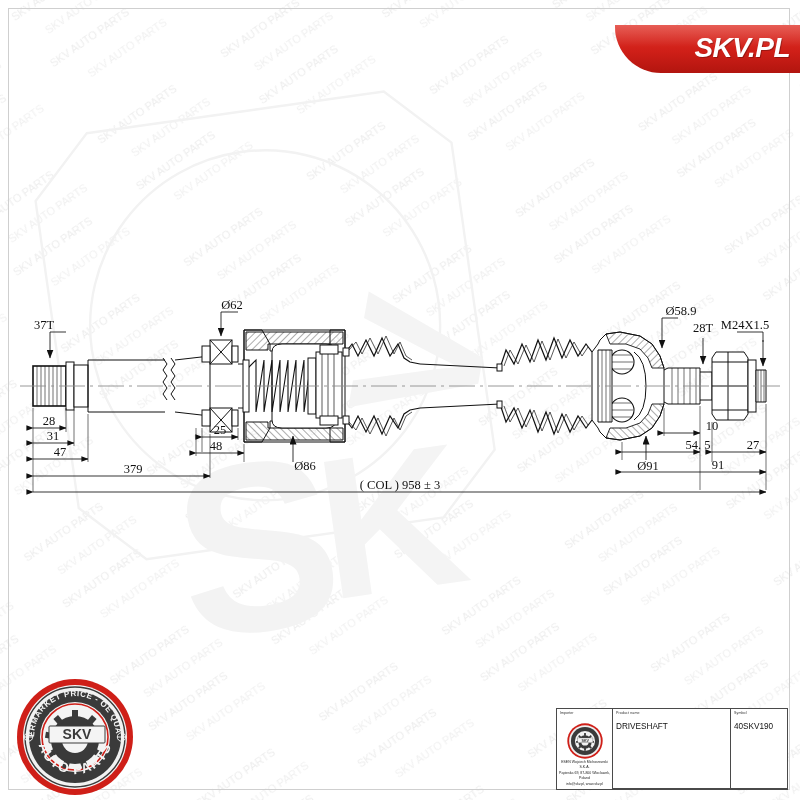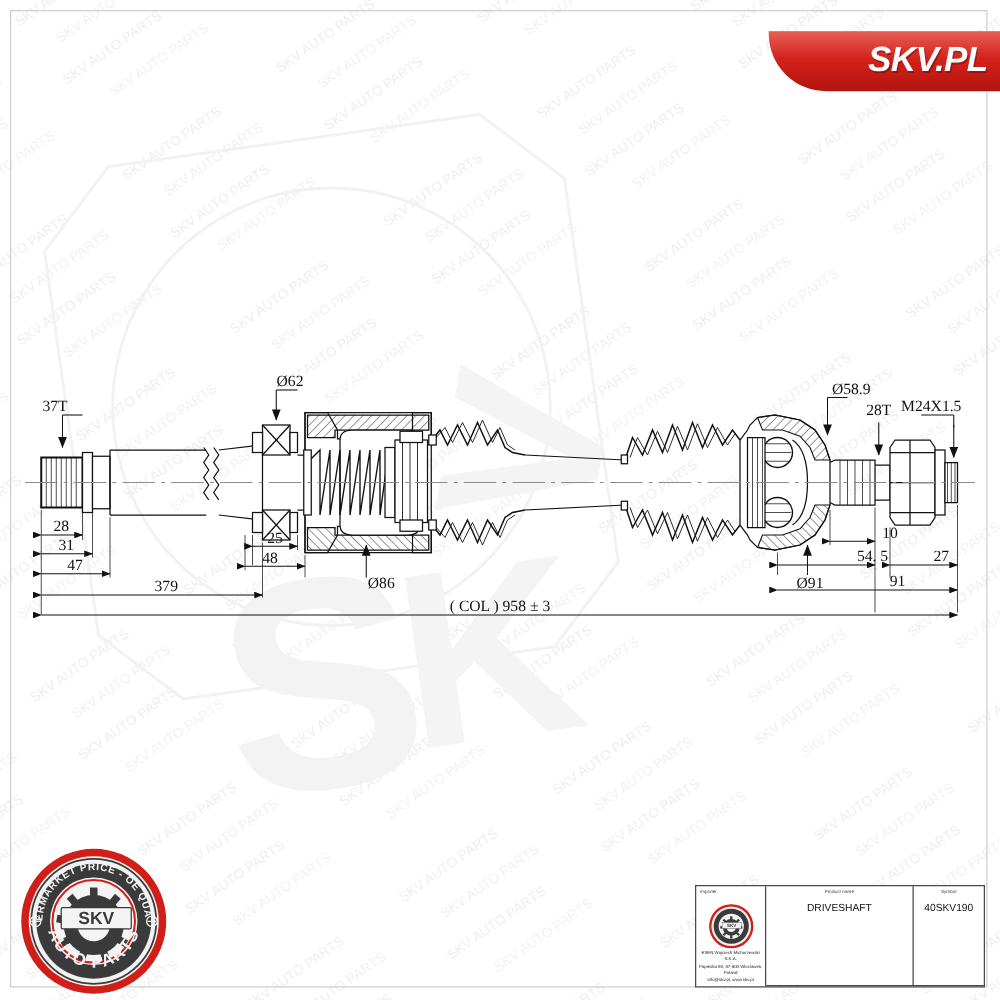--- a/index.html
+++ b/index.html
@@ -59,21 +59,21 @@
     border:1px solid #4a4a4a;
     box-sizing:border-box;
     background:#fff;
     font-family:"Liberation Sans", sans-serif;
     display:flex;
   }
   .ib-col-importer{
     width:92px;border-right:1px solid #4a4a4a;box-sizing:border-box;
     position:relative;padding:2px 2px 0 3px;
   }
-  .ib-col-rest{flex:1;display:flex;flex-direction:column;text-align:center;}
+  .ib-col-rest{flex:1;display:flex;flex-direction:column;}
   .ib-row{display:flex;flex:1;}
   .ib-row.top{border-bottom:1px solid #4a4a4a;}
   .ib-cell{
     box-sizing:border-box;padding:2px 3px;position:relative;
     display:flex;flex-direction:column;justify-content:flex-start;
   }
   .ib-cell.b{border-right:1px solid #4a4a4a;}
   .ib-hdr{font-size:3.6px;color:#333;line-height:1.2;letter-spacing:.1px;}
   .ib-val{font-size:8.2px;color:#111;margin-top:7px;}
   .ib-imp-hdr{font-size:3.6px;color:#333;}

